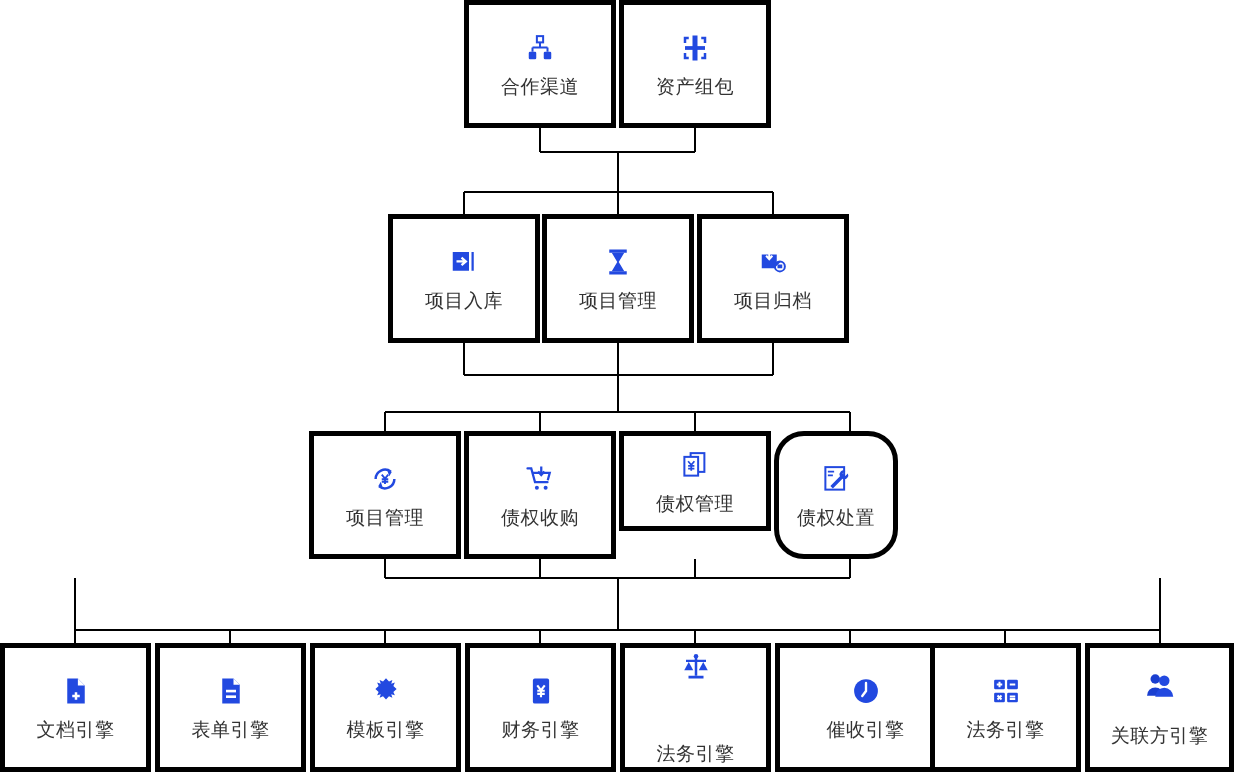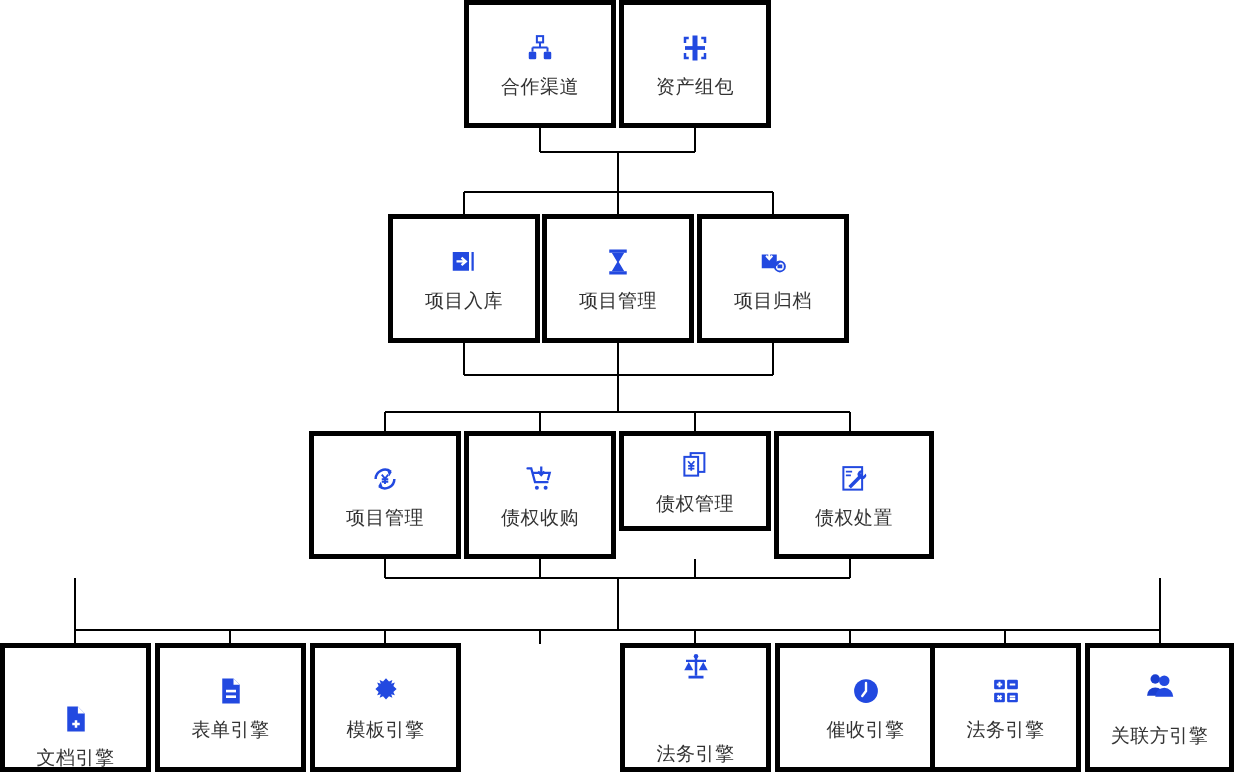--- a/index.html
+++ b/index.html
@@ -186,32 +186,32 @@
     <span class="icon">
       <svg width="30" height="30" viewBox="0 0 24 24">
         <rect x="8.5" y="2.5" width="11" height="15" fill="none" stroke="#2249e0" stroke-width="1.6"></rect>
         <rect x="3.5" y="5.5" width="11" height="15" fill="#ffffff" stroke="#2249e0" stroke-width="1.6"></rect>
         <path d="M6.5 9 L9 12 L11.5 9 M6.5 12.6 h5 M6.5 14.8 h5 M9 12 v4.6" fill="none" stroke="#2249e0" stroke-width="1.4"></path>
       </svg>
     </span>
     <span class="label">债权管理</span>
   </div>
 
-  <div class="node r2" style="left:774px; top:431px; width:160px; height:128px;">
+  <div class="node r2" style="left:774px; top:431px; width:124px; height:128px;border-radius:30px;">
     <span class="icon">
       <svg width="30" height="30" viewBox="0 0 24 24">
         <rect x="3.5" y="2.5" width="15" height="18" fill="none" stroke="#2249e0" stroke-width="1.6"></rect>
         <path d="M5.5 6 h5 M5.5 9 h4" stroke="#2249e0" stroke-width="1.4" fill="none"></path>
         <path d="M19.5 5.5 a3.2 3.2 0 0 0 -4.3 4.3 L7.5 17.5 l2 2 l7.7 -7.7 a3.2 3.2 0 0 0 4.3 -4.3 l-2.1 2.1 l-2.2 -2.2 Z" fill="#2249e0"></path>
       </svg>
     </span>
     <span class="label">债权处置</span>
   </div>
 
-  <div class="node r3" style="left:0px; top:643px; width:151px; height:129px;justify-content:flex-end;">
+  <div class="node r3" style="left:0px; top:643px; width:151px; height:129px;">
     <span class="icon">
       <svg width="30" height="30" viewBox="0 0 24 24">
         <path d="M5 2 h8.5 L19 7.5 V22 H5 Z" fill="#2249e0"></path>
         <path d="M13.5 2 v5.5 H19" fill="#ffffff"></path>
         <path d="M12 13 v6 M9 16 h6" stroke="#ffffff" stroke-width="2" fill="none"></path>
       </svg>
     </span>
     <span class="label">文档引擎</span>
   </div>
 
@@ -231,20 +231,29 @@
     <span class="icon">
       <svg width="30" height="30" viewBox="0 0 24 24">
         <path d="M12 1.8 l2.4 2.6 l2.7 -1.2 l-0.9 2.9 l2.9 -0.9 l-1.2 2.7 l2.6 2.4 l-2.6 2.4 l1.2 2.7
                  l-2.9 -0.9 l0.9 2.9 l-2.7 -1.2 l-2.4 2.6 l-2.4 -2.6 l-2.7 1.2 l0.9 -2.9 l-2.9 0.9
                  l1.2 -2.7 l-2.6 -2.4 l2.6 -2.4 l-1.2 -2.7 l2.9 0.9 l-0.9 -2.9 l2.7 1.2 Z" fill="#2249e0"></path>
       </svg>
     </span>
     <span class="label">模板引擎</span>
   </div>
 
+  <div class="node r3" style="left:465px; top:643px; width:151px; height:129px;">
+    <span class="icon">
+      <svg width="30" height="30" viewBox="0 0 24 24">
+        <rect x="5.5" y="2" width="13" height="20" rx="1.5" fill="#2249e0"></rect>
+        <path d="M9 7.5 L12 11.4 L15 7.5 M9 11.8 h6 M9 14.3 h6 M12 11.4 v5.6" fill="none" stroke="#ffffff" stroke-width="1.7"></path>
+      </svg>
+    </span>
+    <span class="label">财务引擎</span>
+  </div>
 
   <div class="node r3" style="left:620px; top:643px; width:151px; height:129px;gap:48px;">
     <span class="icon">
       <svg width="30" height="30" viewBox="0 0 24 24">
         <rect x="11" y="4" width="2" height="15" fill="#2249e0"></rect>
         <rect x="6" y="19" width="12" height="2.2" fill="#2249e0"></rect>
         <rect x="4" y="6.2" width="16" height="1.8" fill="#2249e0"></rect>
         <path d="M6.2 8 L2.6 14.5 h7.2 Z" fill="#2249e0"></path>
         <path d="M17.8 8 L14.2 14.5 h7.2 Z" fill="#2249e0"></path>
         <circle cx="12" cy="3.4" r="1.8" fill="#2249e0"></circle>

